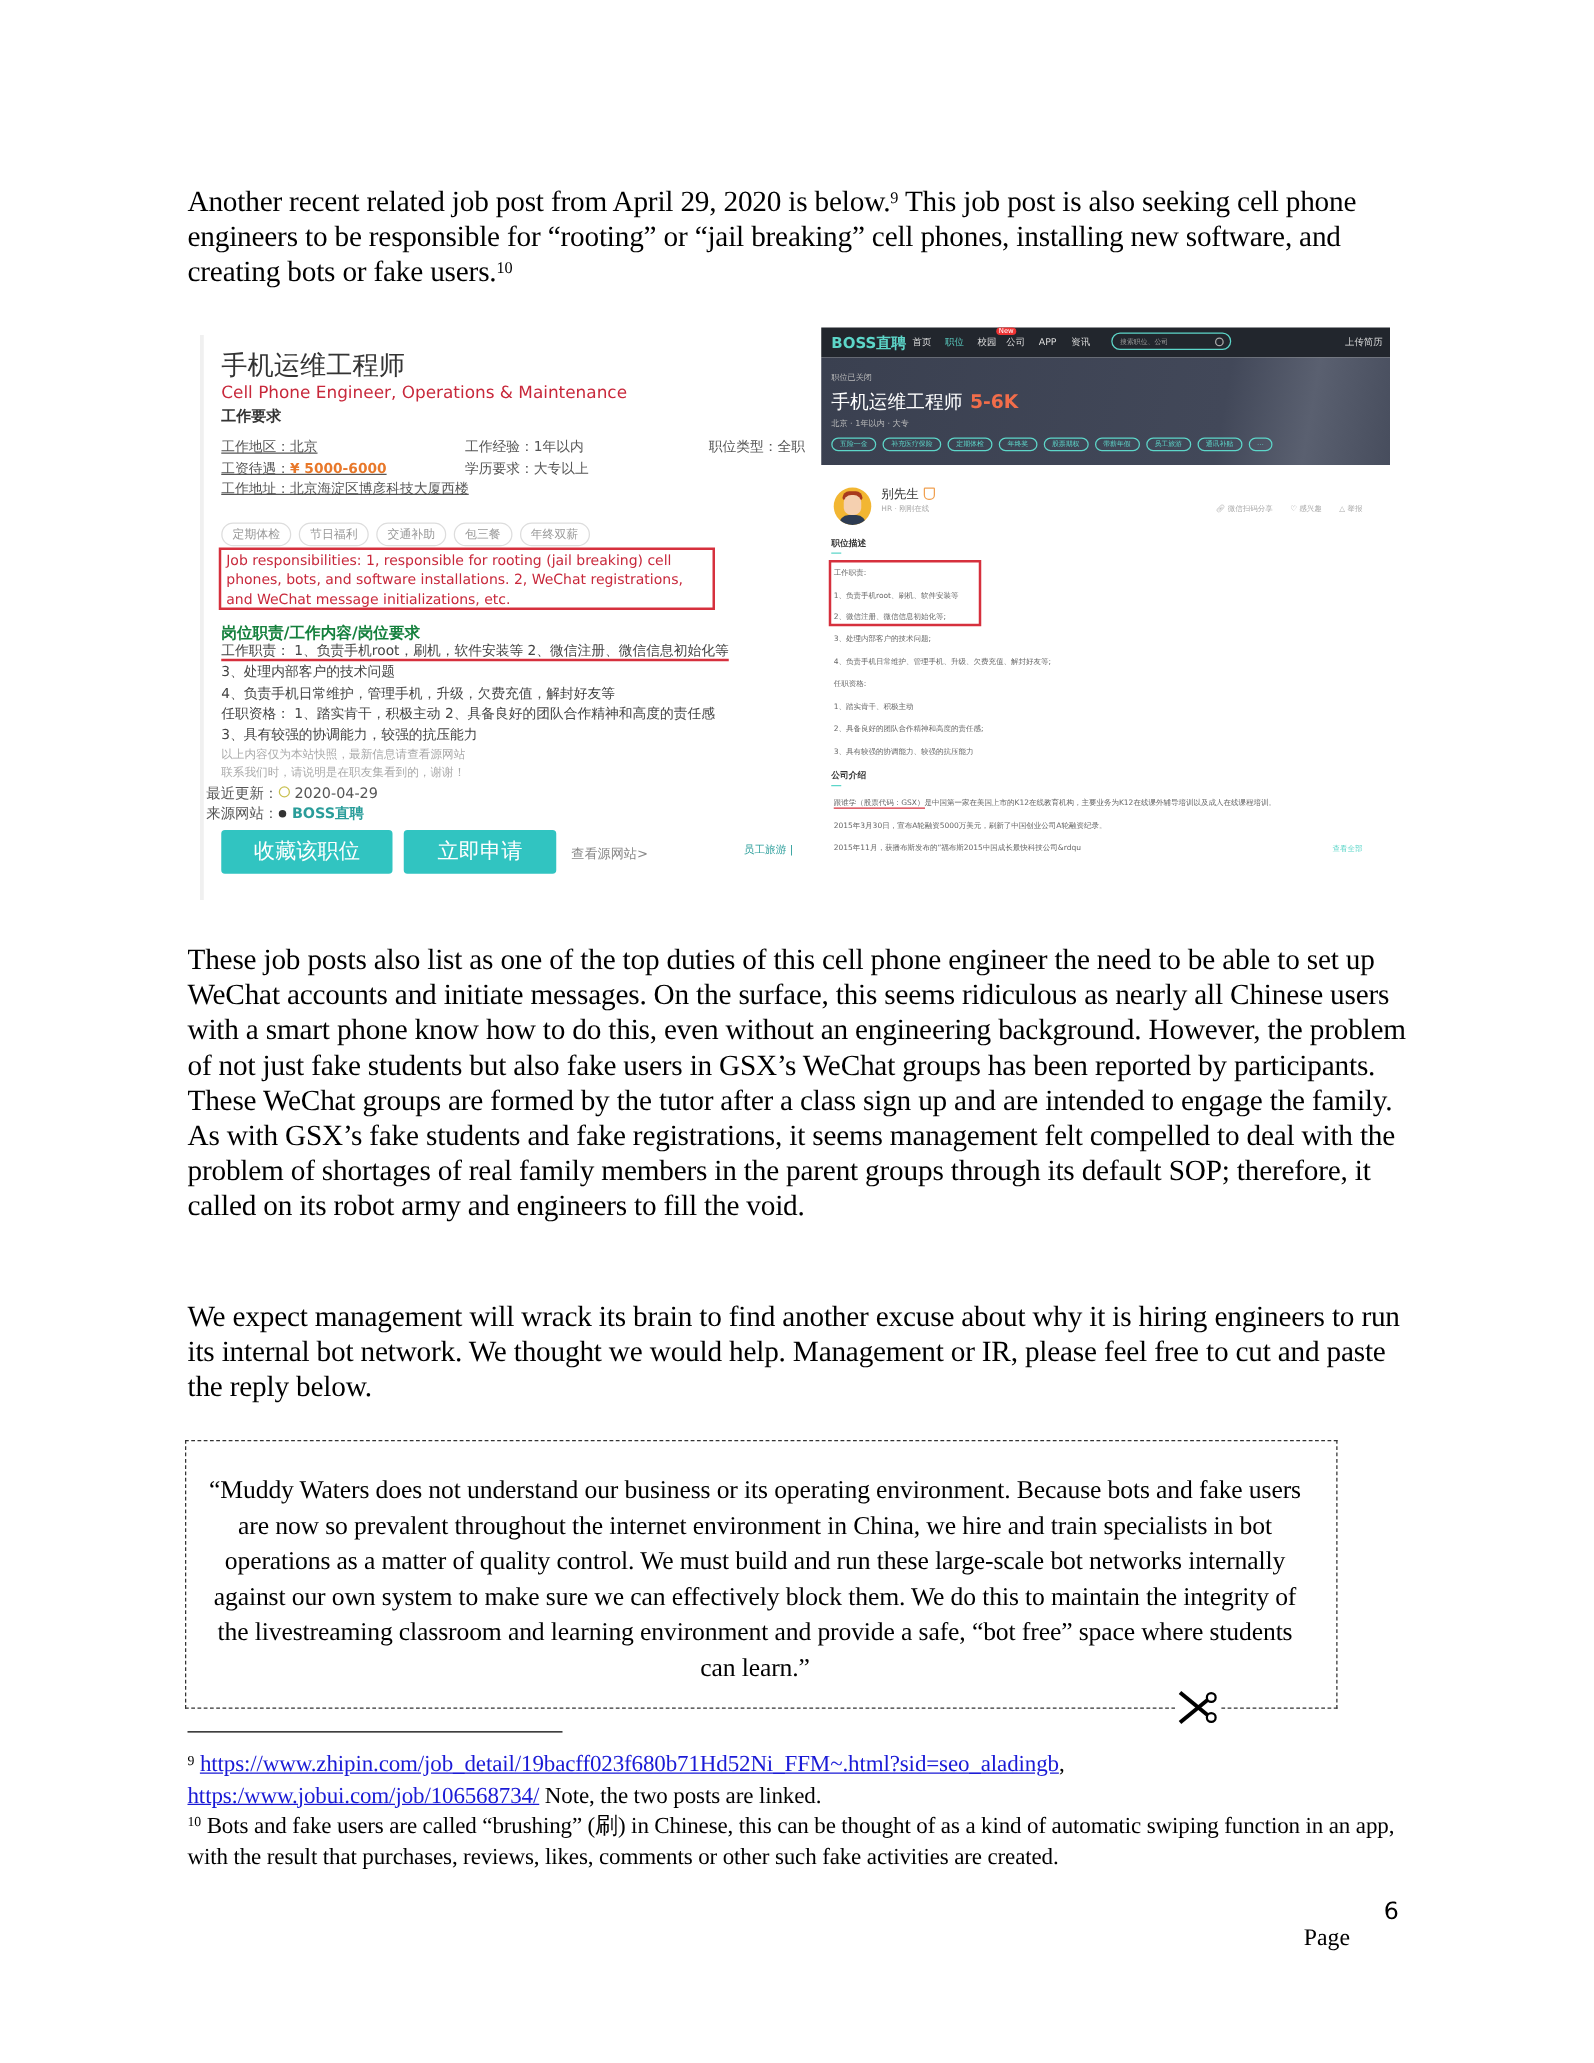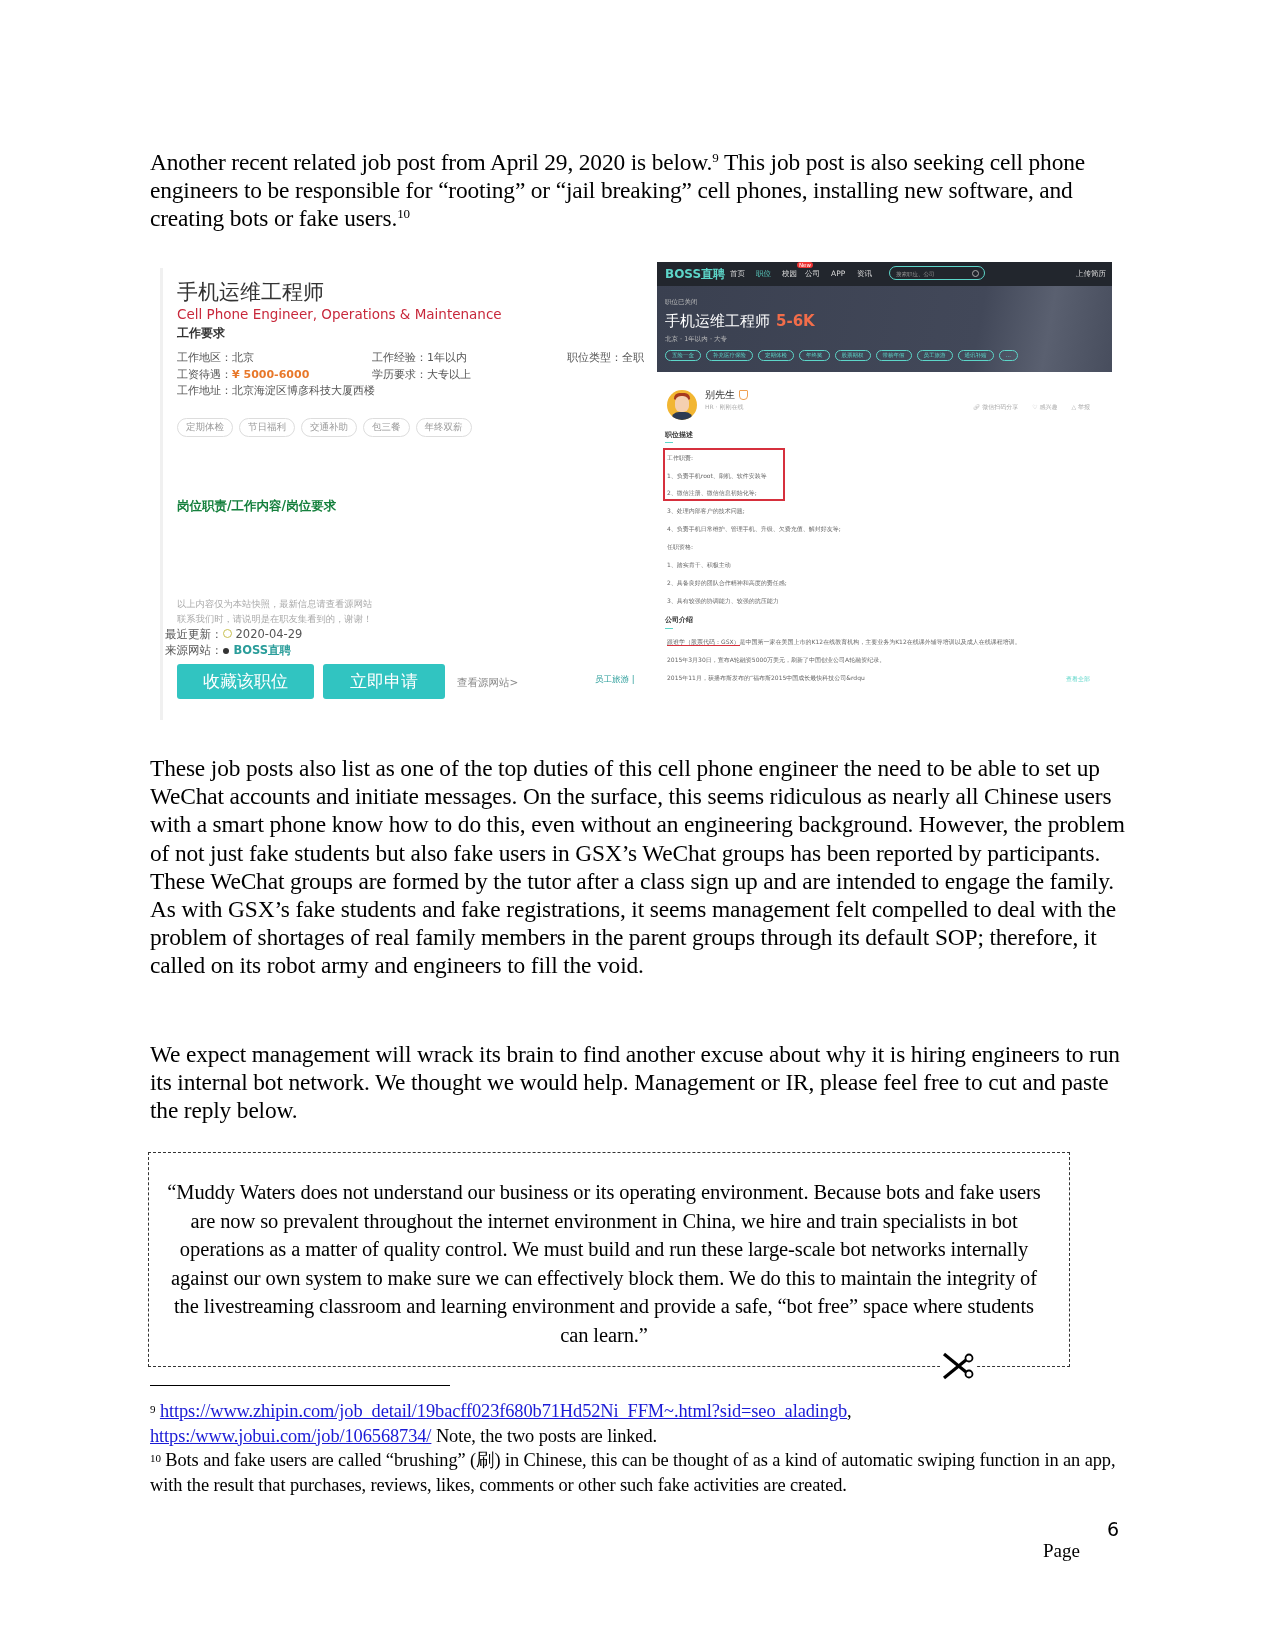--- a/index.html
+++ b/index.html
@@ -11,21 +11,21 @@
 
   
   .figure { position:absolute; left:160px; top:262px; width:950px; height:462px; }
   .left-panel { position:absolute; left:0; top:6px; width:495px; height:452px; background:#fff;
                border-left:3px solid #f0f0f0; font-family:"DejaVu Sans", "Liberation Sans", sans-serif; }
   .lp-title { position:absolute; left:14px; top:10px; font-size:21px; color:#333;
               font-family:"DejaVu Serif", serif; }
   .lp-subtitle { position:absolute; left:14px; top:38px; font-size:13.5px; color:#c8283b; }
   .lp-req { position:absolute; left:14px; top:57px; font-size:12px; color:#333; font-weight:bold; }
   .lp-grid { position:absolute; left:14px; top:82px; width:480px; font-size:11px; color:#555; line-height:16.5px; }
-  .lp-grid .c1 { position:absolute; left:0; }
+  .lp-grid .c1 { position:absolute; left:0;text-decoration:underline; }
   .lp-grid .c2 { position:absolute; left:195px; }
   .lp-grid .c3 { position:absolute; left:390px; }
   .orange { color:#e8782a; font-weight:bold; }
   .lp-tags { position:absolute; left:14px; top:150px; display:flex; gap:6px; }
   .lp-tag { font-size:9.5px; color:#999; border:1px solid #ddd; border-radius:10px; padding:2px 8px; }
   .red-box { position:absolute; left:12px; top:170px; width:397px; height:50px; border:2px solid #d6303d;
              color:#c8283b; font-size:11.2px; line-height:15.4px; padding:1px 4px; box-sizing:border-box; }
   .lp-sec-title { position:absolute; left:14px; top:230px; font-size:12.5px; font-weight:bold; color:#15803d;
                   font-family:"DejaVu Serif", serif; }
   .lp-lines { position:absolute; left:14px; top:245px; font-size:11px; color:#444; line-height:16.8px; }
@@ -115,21 +115,29 @@
         <span class="c1">工作地址：北京海淀区博彦科技大厦西楼</span>
       </div>
     </div>
     <div class="lp-tags">
       <span class="lp-tag">定期体检</span>
       <span class="lp-tag">节日福利</span>
       <span class="lp-tag">交通补助</span>
       <span class="lp-tag">包三餐</span>
       <span class="lp-tag">年终双薪</span>
     </div>
+    <div class="red-box">Job responsibilities: 1, responsible for rooting (jail breaking) cell phones, bots, and software installations. 2, WeChat registrations, and WeChat message initializations, etc.</div>
     <div class="lp-sec-title">岗位职责/工作内容/岗位要求</div>
+    <div class="lp-lines">
+      <div><span class="under">工作职责： 1、负责手机root，刷机，软件安装等 2、微信注册、微信信息初始化等</span></div>
+      <div>3、处理内部客户的技术问题</div>
+      <div>4、负责手机日常维护，管理手机，升级，欠费充值，解封好友等</div>
+      <div>任职资格： 1、踏实肯干，积极主动 2、具备良好的团队合作精神和高度的责任感</div>
+      <div>3、具有较强的协调能力，较强的抗压能力</div>
+    </div>
     <div class="lp-note">
       <div>以上内容仅为本站快照，最新信息请查看源网站</div>
       <div>联系我们时，请说明是在职友集看到的，谢谢！</div>
     </div>
     <div class="lp-meta">
       <div><span>最近更新：</span><span class="date-icon"></span><span>2020-04-29</span></div>
       <div><span>来源网站：</span><span class="dot-icon"></span><span class="boss">BOSS直聘</span></div>
     </div>
     <div class="lp-btn" style="left:14px;width:137px;">收藏该职位</div>
     <div class="lp-btn" style="left:160px;width:122px;">立即申请</div>

